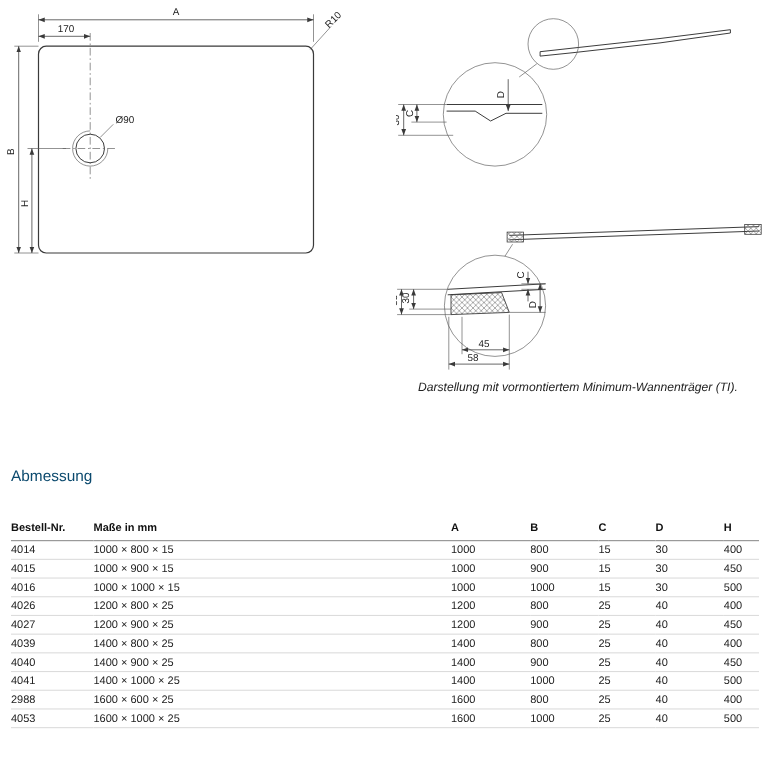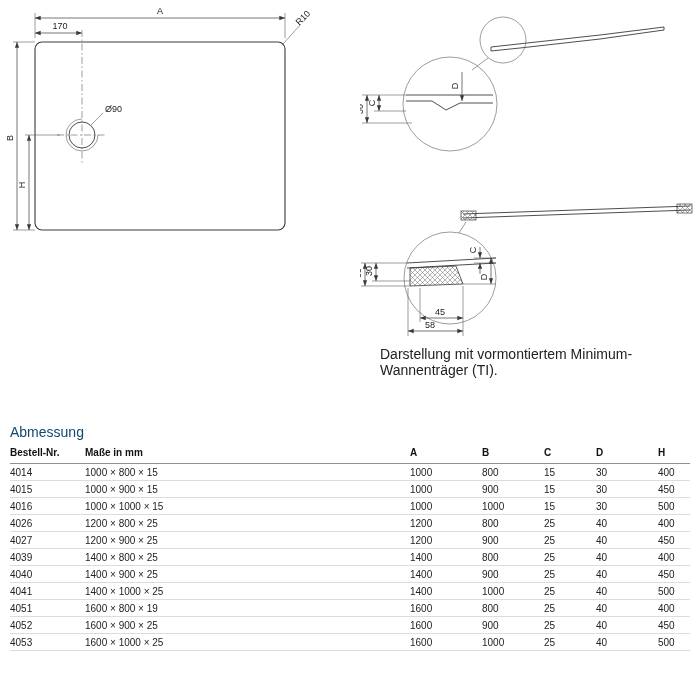--- a/index.html
+++ b/index.html
@@ -11,24 +11,24 @@
   
   svg text{font-family:"Liberation Sans",sans-serif;font-size:9px;fill:#1c1c1c;}
   .s  {stroke:#3a3a3a;stroke-width:1.1;fill:none;}
   .s2 {stroke:#3a3a3a;stroke-width:0.9;fill:none;}
   .t  {stroke:#5a5a5a;stroke-width:0.6;fill:none;}
   .c  {stroke:#5a5a5a;stroke-width:0.6;fill:none;stroke-dasharray:7 2.5 1.5 2.5;}
   svg.plan .d {stroke:#3a3a3a;stroke-width:0.7;fill:none;marker-start:url(#arrA);marker-end:url(#arrA);}
   svg.sect .d {stroke:#3a3a3a;stroke-width:0.7;fill:none;marker-start:url(#arrB);marker-end:url(#arrB);}
   svg.sect .de{stroke:#3a3a3a;stroke-width:0.7;fill:none;marker-end:url(#arrB);}
   
-  .caption{left:380px;top:346px;font-size:14px;color:#222;}
+  .caption{left:380px;top:346px;font-size:11px;color:#222;font-style:italic;}
   .heading{left:10px;top:424px;font-size:14px;color:#0c4a6e;}
   
-  .tblwrap{left:10px;top:444px;width:680px;}
+  .tblwrap{left:10px;top:472px;width:680px;}
   table{border-collapse:collapse;width:680px;font-size:10px;table-layout:fixed;}
   th{text-align:left;font-weight:bold;padding:3px 2px 5px 0;border-bottom:1px solid #8f8f8f;color:#111;}
   td{text-align:left;padding:2.5px 2px 2.5px 0;border-bottom:1px solid #dcdcdc;color:#222;
      white-space:nowrap;overflow:hidden;}
 </style>
 </head>
 <body>
 
 <svg class="abs plan" style="left:0;top:0" width="360" height="260" viewBox="0 0 360 260">
   <defs>
@@ -225,36 +225,27 @@
         <tr>
           <td>4041</td>
           <td>1400 × 1000 × 25</td>
           <td>1400</td>
           <td>1000</td>
           <td>25</td>
           <td>40</td>
           <td>500</td>
         </tr>
         <tr>
-          <td>4051</td>
-          <td>1600 × 800 × 19</td>
+          <td>2988</td>
+          <td>1600 × 600 × 25</td>
           <td>1600</td>
           <td>800</td>
           <td>25</td>
           <td>40</td>
           <td>400</td>
-        </tr>
-        <tr>
-          <td>4052</td>
-          <td>1600 × 900 × 25</td>
-          <td>1600</td>
-          <td>900</td>
-          <td>25</td>
-          <td>40</td>
-          <td>450</td>
         </tr>
         <tr>
           <td>4053</td>
           <td>1600 × 1000 × 25</td>
           <td>1600</td>
           <td>1000</td>
           <td>25</td>
           <td>40</td>
           <td>500</td>
         </tr>

